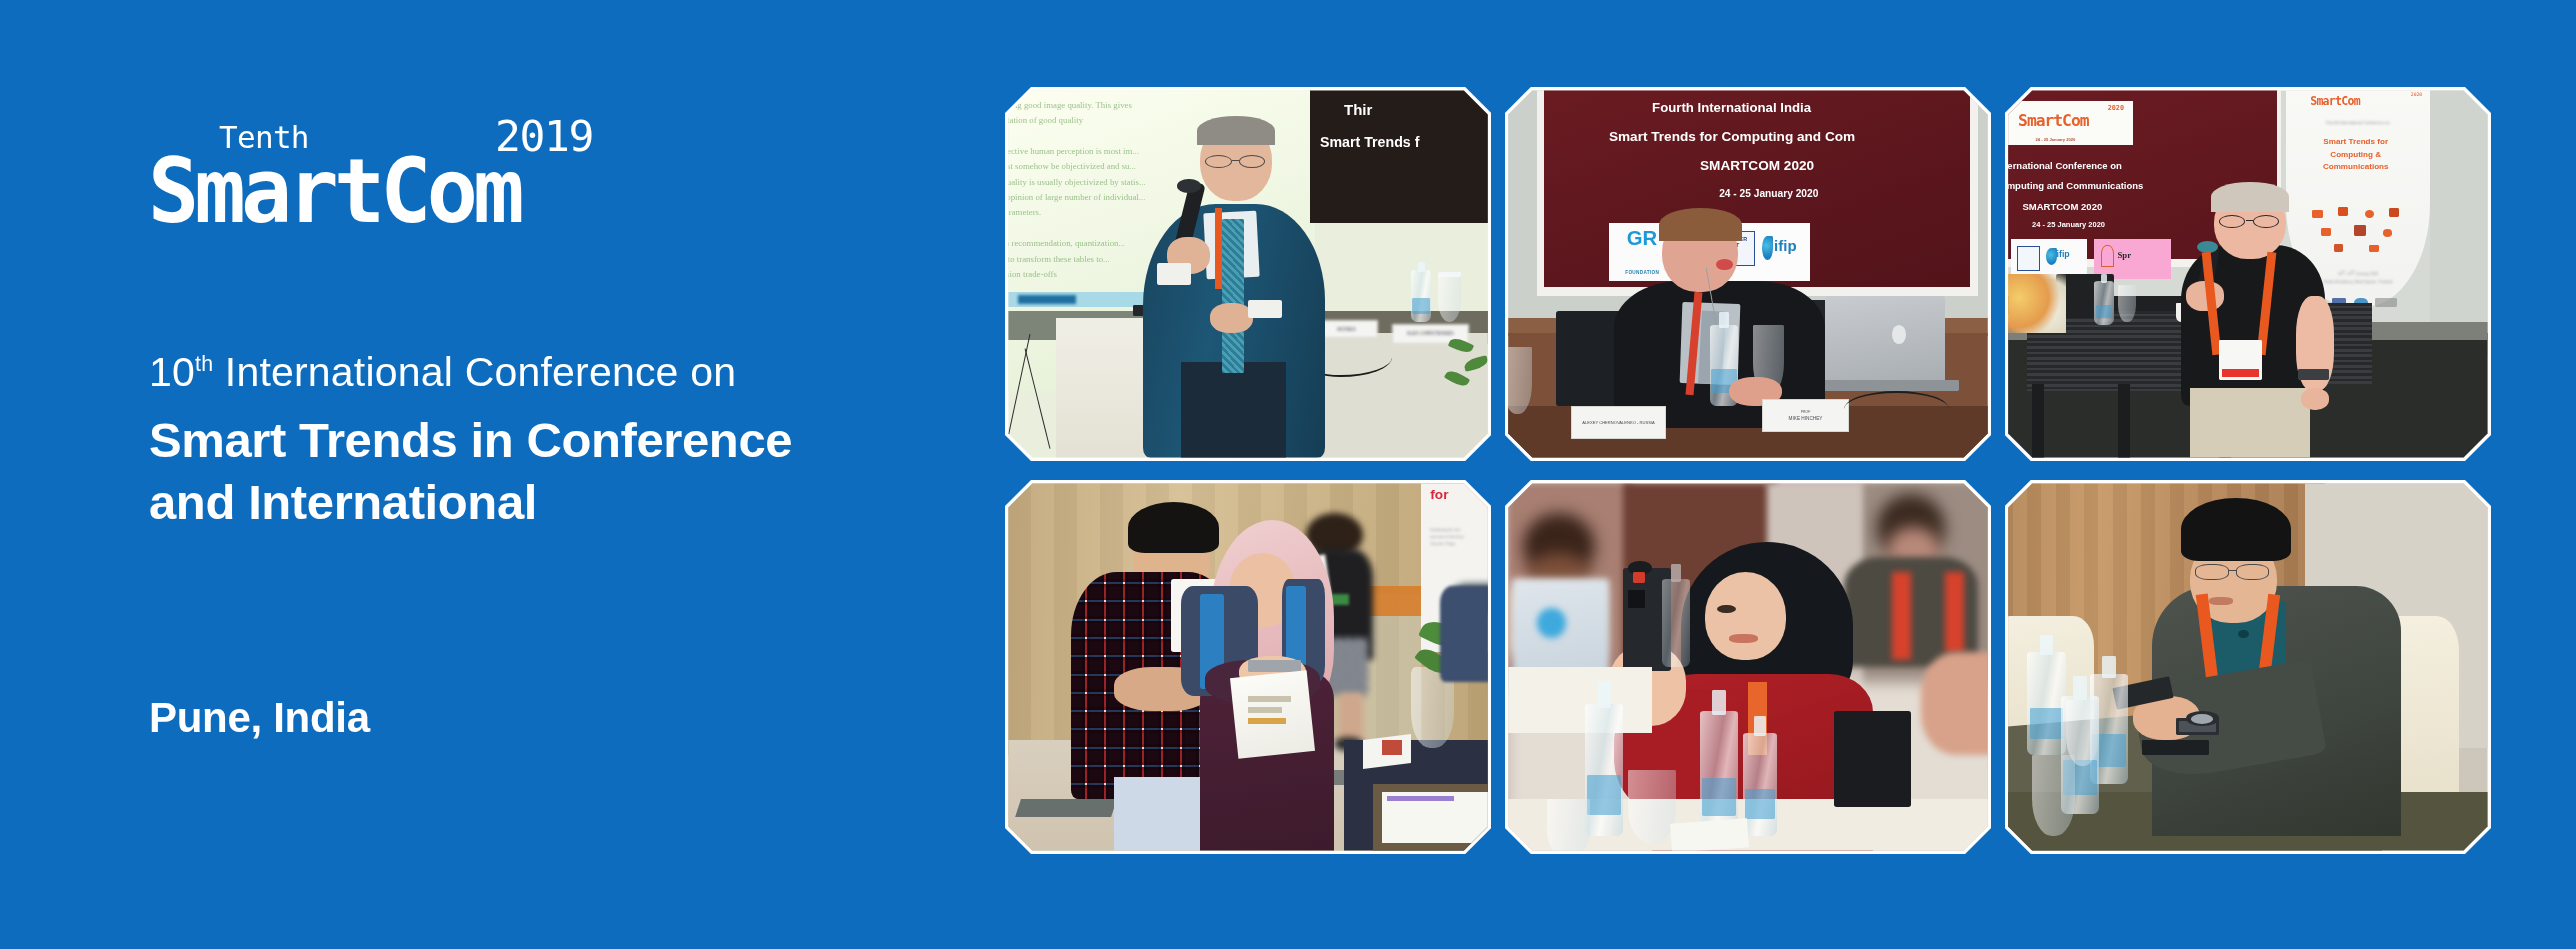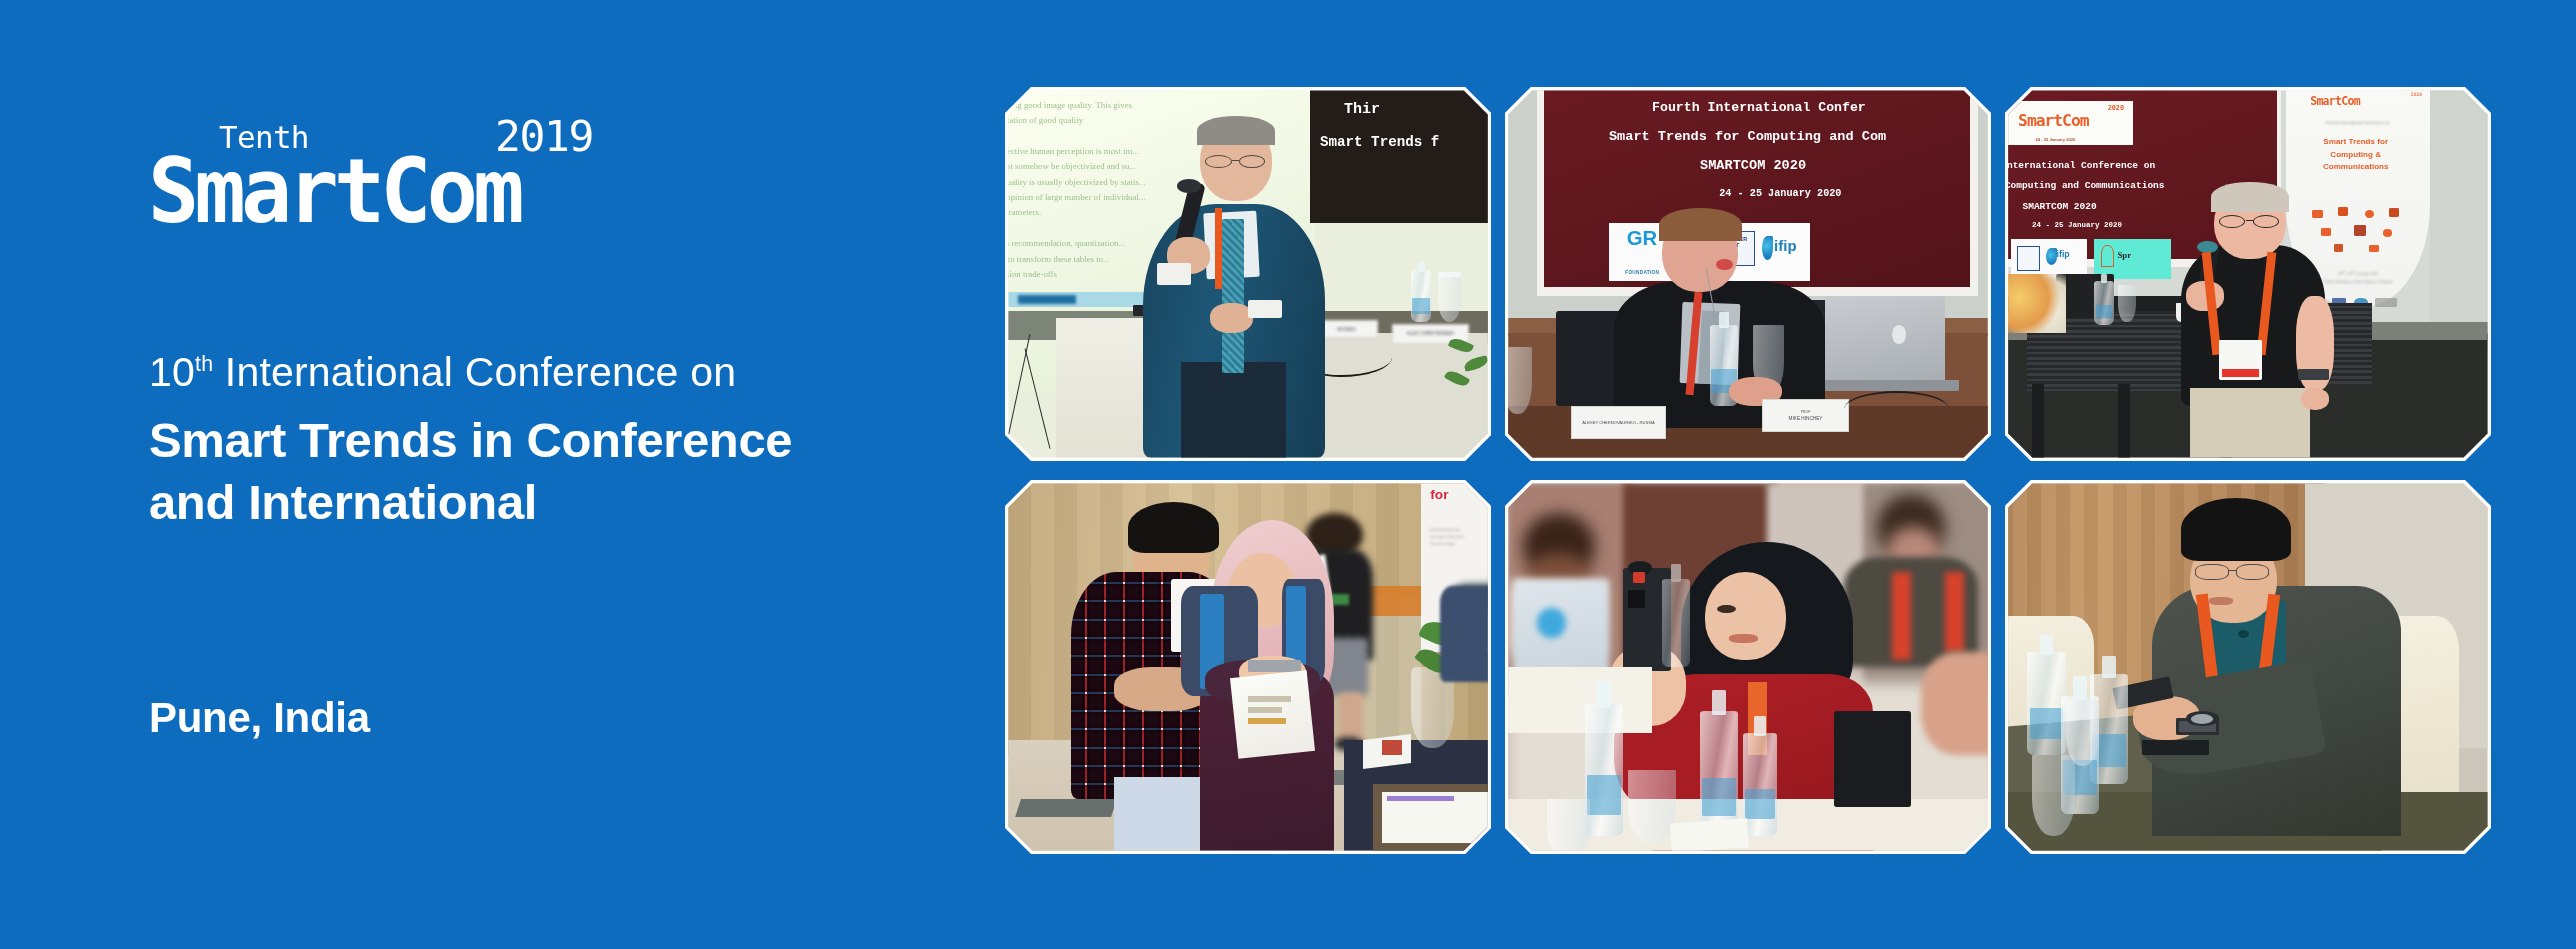--- a/index.html
+++ b/index.html
@@ -177,21 +177,21 @@
   .blur-m  { filter: blur(3.4px); }
   .blur-l  { filter: blur(7.5px); }
 
   .banner-text {
     position: absolute;
     color: #ffffff;
     font-weight: bold;
     text-align: left;
     line-height: 1.18;
     white-space: nowrap;
-    font-family: Liberation Mono, monospace;
+    font-family: Liberation Sans, sans-serif;
   }
   .slide-text {
     position: absolute;
     color: #7fae6e;
     font-size: 8.8px;
     line-height: 1.75;
     font-family: "Liberation Serif", serif;
     opacity: .75;
   }
   .logo-card {
@@ -359,21 +359,21 @@
     </div>
 
     <div class="photo-frame">
       <div class="photo-inner">
         <div class="photo-scene" style="background:#d7d9d4;">
 
           <div class="sh" style="left:0;top:0;width:100%;height:62%;background:#ccd0cb;"></div>
 
           <div class="sh" style="left:6%;top:-2%;width:92%;height:58%;background:#f2f1ee;"></div>
           <div class="sh" style="left:7.4%;top:-2%;width:89%;height:55.5%;background:linear-gradient(160deg,#6b1b22,#5c161d 60%,#521319);"></div>
-          <div class="banner-text" style="left:30%;top:2.5%;font-size:13.2px;">Fourth International Confer</div>
+          <div class="banner-text" style="left:30%;top:2.5%;font-size:13.2px;">Fourth International India</div>
           <div class="banner-text" style="left:21%;top:10.5%;font-size:13.6px;">Smart Trends for Computing and Com</div>
           <div class="banner-text" style="left:40%;top:18.5%;font-size:13.6px;">SMARTCOM 2020</div>
           <div class="banner-text" style="left:44%;top:26.5%;font-size:10.2px;">24 - 25 January 2020</div>
 
           <div class="logo-card" style="left:21%;top:36%;width:17%;height:16%;">
             <div style="position:relative;width:100%;height:100%;">
               <div style="position:absolute;left:22%;top:8%;font-size:20.3px;color:#1c9ad8;font-weight:bold;">GR</div>
               <div style="position:absolute;left:20%;bottom:10%;font-size:4.7px;color:#2b7fad;letter-spacing:0.3px;">FOUNDATION</div>
             </div>
           </div>
@@ -445,21 +445,21 @@
           <div class="banner-text" style="left:3%;top:30%;font-size:9.5px;">SMARTCOM 2020</div>
           <div class="banner-text" style="left:5%;top:35.5%;font-size:7.5px;">24 - 25 January 2020</div>
 
           <div class="logo-card" style="left:0.5%;top:40.5%;width:16%;height:11%;background:#fbfbfb;">
             <div style="position:relative;width:100%;height:100%;">
               <div style="position:absolute;left:8%;top:18%;width:30%;height:60%;border:0.7px solid #2a4f96;background:#f3f7fc;"></div>
               <div style="position:absolute;left:46%;top:22%;width:14%;height:42%;background:radial-gradient(circle at 40% 40%,#49c0e6,#1b7fc0 70%);border-radius:50% 10% 50% 50%;"></div>
               <div style="position:absolute;left:60%;top:24%;font-size:8.8px;color:#1f7fbd;font-weight:bold;">ifip</div>
             </div>
           </div>
-          <div class="logo-card" style="left:18%;top:40.5%;width:16%;height:11%;background:#5eead4;justify-content:center;">
+          <div class="logo-card" style="left:18%;top:40.5%;width:16%;height:11%;background:#f9a8d4;justify-content:center;">
             <div style="position:relative;width:100%;height:100%;">
               <div style="position:absolute;left:8%;top:14%;width:18%;height:56%;border:1px solid #d8622a;border-radius:40% 40% 0 0;"></div>
               <div style="position:absolute;left:30%;top:26%;font-family:'Liberation Serif',serif;font-size:8.8px;color:#2b2b2b;">Spr</div>
             </div>
           </div>
 
           <div class="sh" style="left:58%;top:-2%;width:30%;height:61%;background:linear-gradient(180deg,#f9f9f6,#f2f3f0);border-radius:0 0 46% 46%;"></div>
           <div class="sh" style="left:63%;top:1%;font-family:'DejaVu Sans Mono',monospace;font-size:11.5px;font-weight:bold;color:#e8602b;letter-spacing:-0.7px;">SmartCom</div>
           <div class="sh" style="left:84%;top:0.5%;font-family:'DejaVu Sans Mono',monospace;font-size:4.7px;color:#e8602b;">2020</div>
           <div class="sh blur-s" style="left:61%;top:8%;width:24%;font-size:4.1px;color:#7f7f7f;text-align:center;">Fourth International Conference on</div>

